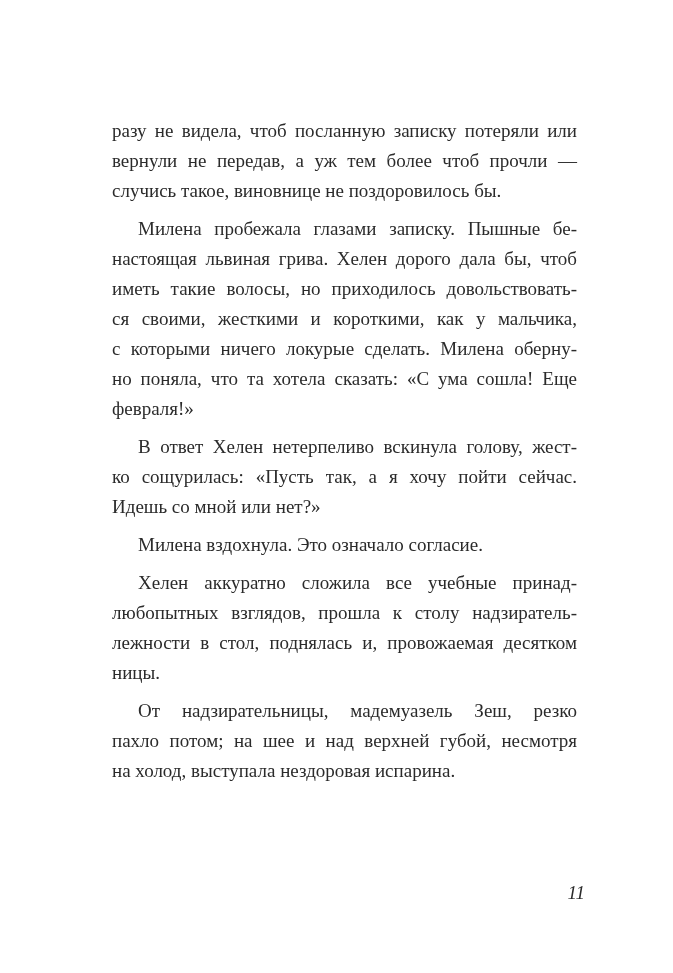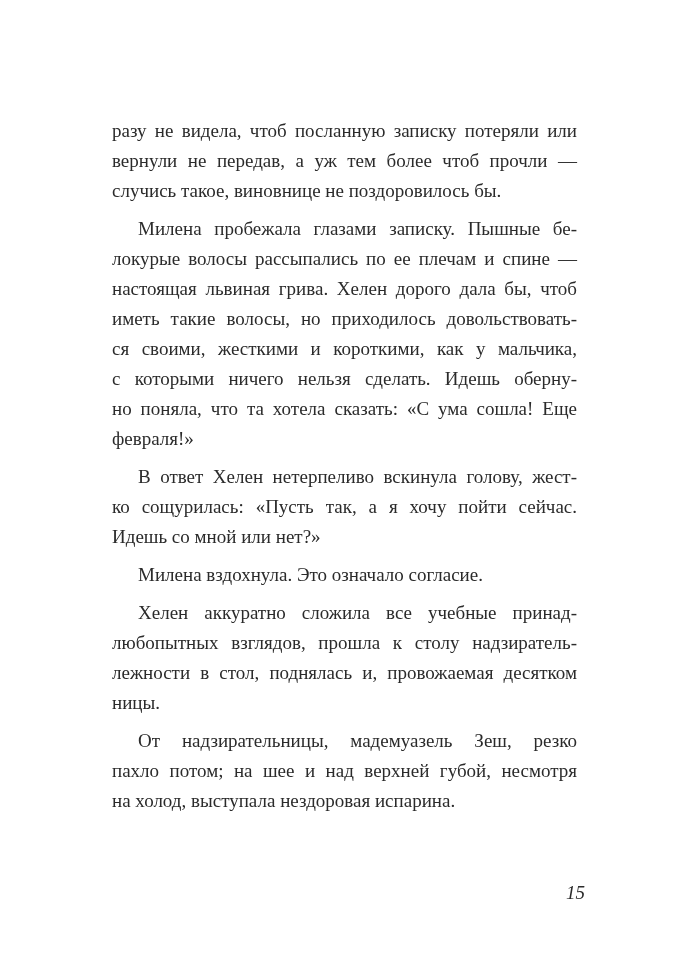--- a/index.html
+++ b/index.html
@@ -57,25 +57,24 @@
 
 <div class="page">
   <div class="text-block">
       <div class="paragraph">
         <div class="line">разу не видела, чтоб посланную записку потеряли или</div>
         <div class="line">вернули не передав, а уж тем более чтоб прочли —</div>
         <div class="line last">случись такое, виновнице не поздоровилось бы.</div>
       </div>
       <div class="paragraph">
         <div class="line indent">Милена пробежала глазами записку. Пышные бе-</div>
-        <div class="line">локурые волосы рассыпались по ее плечам и спине —</div>
         <div class="line">настоящая львиная грива. Хелен дорого дала бы, чтоб</div>
         <div class="line">иметь такие волосы, но приходилось довольствовать-</div>
         <div class="line">ся своими, жесткими и короткими, как у мальчика,</div>
-        <div class="line">с которыми ничего нельзя сделать. Идешь оберну-</div>
+        <div class="line">с которыми ничего локурые сделать. Милена оберну-</div>
         <div class="line">но поняла, что та хотела сказать: «С ума сошла! Еще</div>
         <div class="line last">февраля!»</div>
       </div>
       <div class="paragraph">
         <div class="line indent">В ответ Хелен нетерпеливо вскинула голову, жест-</div>
         <div class="line">ко сощурилась: «Пусть так, а я хочу пойти сейчас.</div>
         <div class="line last">Идешь со мной или нет?»</div>
       </div>
       <div class="paragraph">
         <div class="line indent last">Милена вздохнула. Это означало согласие.</div>
@@ -85,14 +84,14 @@
         <div class="line">любопытных взглядов, прошла к столу надзиратель-</div>
         <div class="line">лежности в стол, поднялась и, провожаемая десятком</div>
         <div class="line last">ницы.</div>
       </div>
       <div class="paragraph">
         <div class="line indent">От надзирательницы, мадемуазель Зеш, резко</div>
         <div class="line">пахло потом; на шее и над верхней губой, несмотря</div>
         <div class="line last">на холод, выступала нездоровая испарина.</div>
       </div>
     </div>
-  <div class="page-number">15</div>
+  <div class="page-number">11</div>
 </div>
 
 </body></html>

